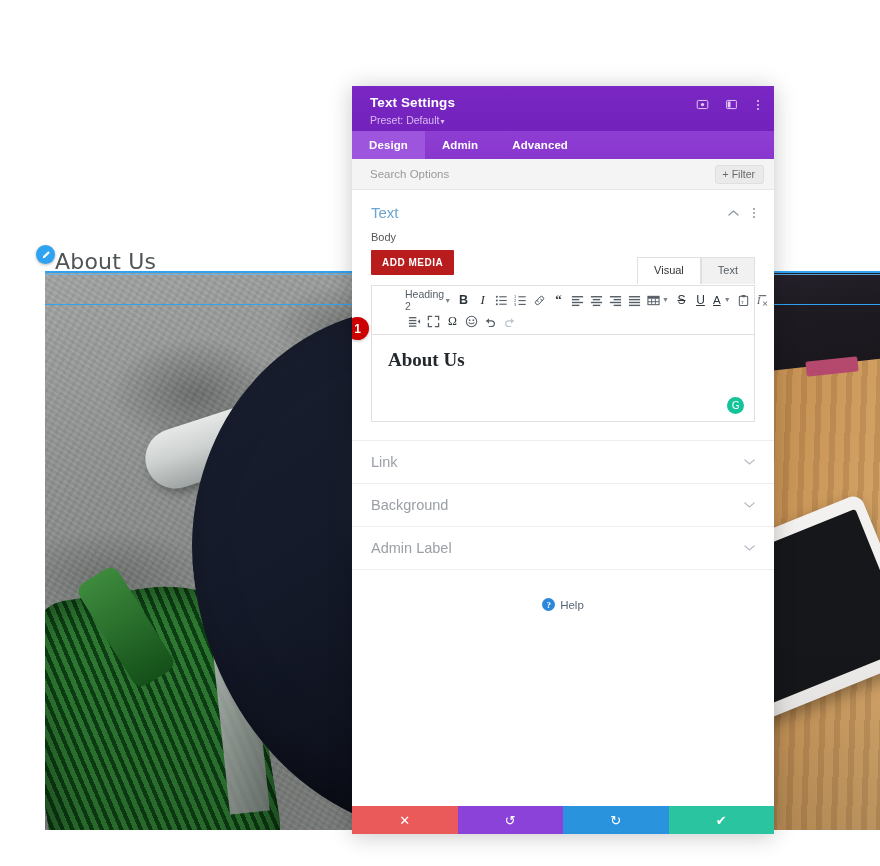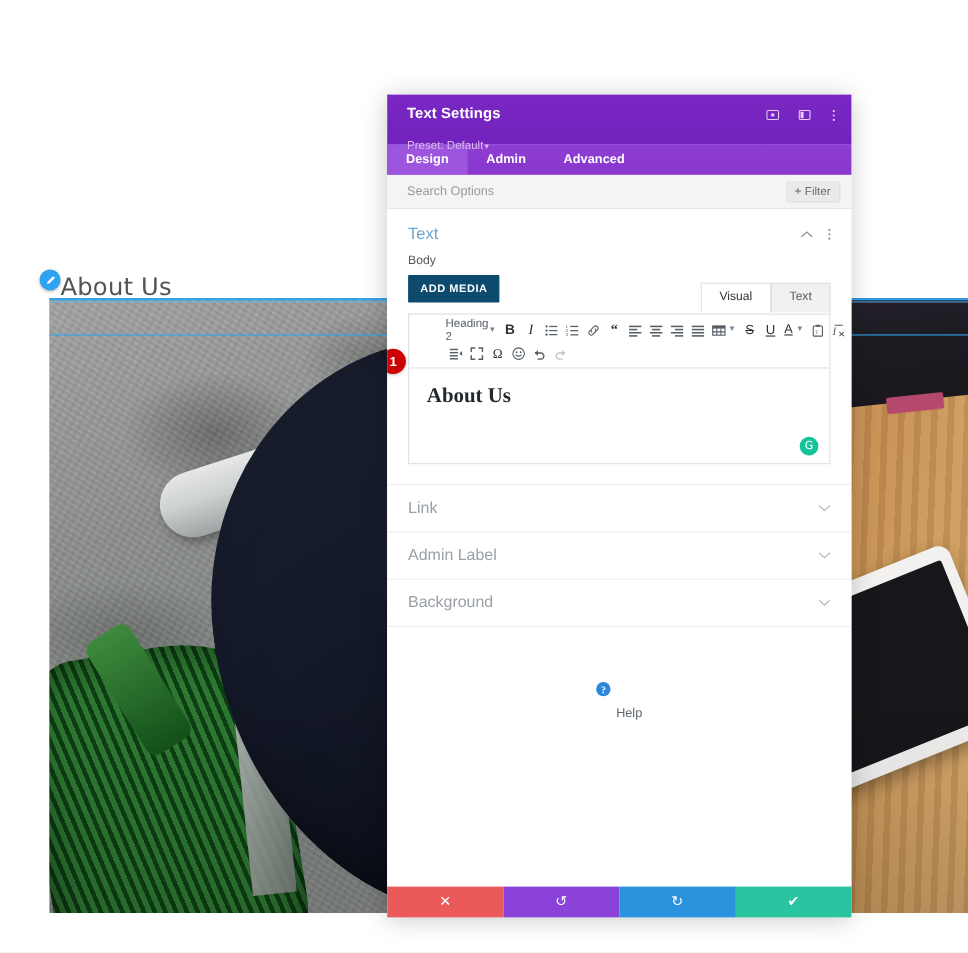--- a/index.html
+++ b/index.html
@@ -262,21 +262,21 @@
     color: #ffffff;
     font-size: 13.5px;
     font-weight: bold;
     line-height: 16px;
     letter-spacing: .1px;
   }
   .modal-preset {
     color: #d8baf0;
     font-size: 10.5px;
     line-height: 14px;
-    margin-top: 14px;
+    margin-top: 2px;
   }
   .modal-preset .caret { font-size: 8px; margin-left: 1px; }
   .header-icons {
     position: absolute;
     right: 12px;
     top: 12px;
     display: flex;
     align-items: center;
     gap: 16px;
   }
@@ -382,21 +382,21 @@
   }
   .chevron-up, .chevron-down { line-height: 0; cursor: pointer; }
 
   .field-block { padding: 4px 19px 18px 19px; }
   .field-label {
     font-size: 11px;
     color: #555555;
     margin-bottom: 7px;
   }
   .add-media-btn {
-    background: #0c4a6e;
+    background: #b91c1c;
     color: #ffffff;
     font-size: 10px;
     font-weight: bold;
     letter-spacing: .5px;
     padding: 7px 11px;
     display: inline-block;
     border: none;
     cursor: pointer;
     border-radius: 1px;
   }
@@ -557,21 +557,20 @@
     font-weight: bold;
     display: flex;
     align-items: center;
     justify-content: center;
     font-family: "Liberation Serif", serif;
   }
   .help-text {
     font-size: 11.5px;
     color: #5a6774;
     cursor: pointer;
-    margin-top: 45px;
   }
 
   .modal-footer {
     height: 28px;
     display: flex;
   }
   .footer-btn {
     flex: 1;
     display: flex;
     align-items: center;
@@ -880,37 +879,37 @@
     <div class="section-closed">
       <div class="title">Link</div>
       <span class="chevron-down">
         <svg width="11" height="8" viewBox="0 0 12 8" aria-hidden="true">
           <path d="M1 1.8L6 6.2l5-4.4" fill="none" stroke="#b5bcc4" stroke-width="1.3" stroke-linecap="round"></path>
         </svg>
       </span>
     </div>
 
     <div class="section-closed">
+      <div class="title">Background</div>
+      <span class="chevron-down">
+        <svg width="11" height="8" viewBox="0 0 12 8" aria-hidden="true">
+          <path d="M1 1.8L6 6.2l5-4.4" fill="none" stroke="#b5bcc4" stroke-width="1.3" stroke-linecap="round"></path>
+        </svg>
+      </span>
+    </div>
+
+    <div class="section-closed">
       <div class="title">Admin Label</div>
       <span class="chevron-down">
         <svg width="11" height="8" viewBox="0 0 12 8" aria-hidden="true">
           <path d="M1 1.8L6 6.2l5-4.4" fill="none" stroke="#b5bcc4" stroke-width="1.3" stroke-linecap="round"></path>
         </svg>
       </span>
     </div>
 
-    <div class="section-closed">
-      <div class="title">Background</div>
-      <span class="chevron-down">
-        <svg width="11" height="8" viewBox="0 0 12 8" aria-hidden="true">
-          <path d="M1 1.8L6 6.2l5-4.4" fill="none" stroke="#b5bcc4" stroke-width="1.3" stroke-linecap="round"></path>
-        </svg>
-      </span>
-    </div>
-
     <div class="help-row">
       <span class="help-icon">?</span>
       <span class="help-text">Help</span>
     </div>
 
   </div>
 
   <div class="modal-footer">
     <div class="footer-btn discard">
       <span class="footer-glyph">✕</span>

